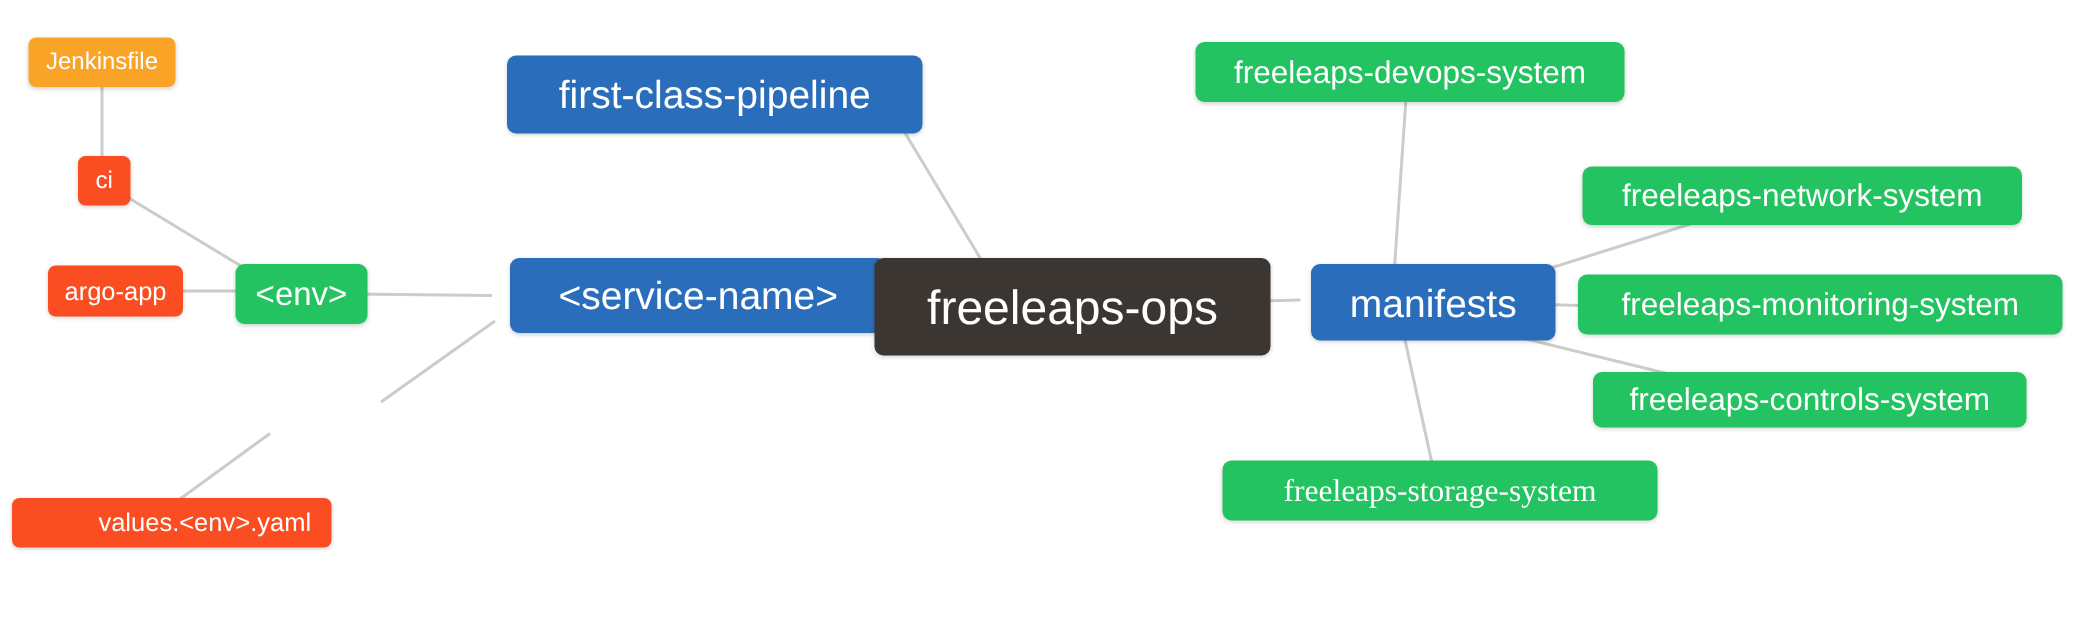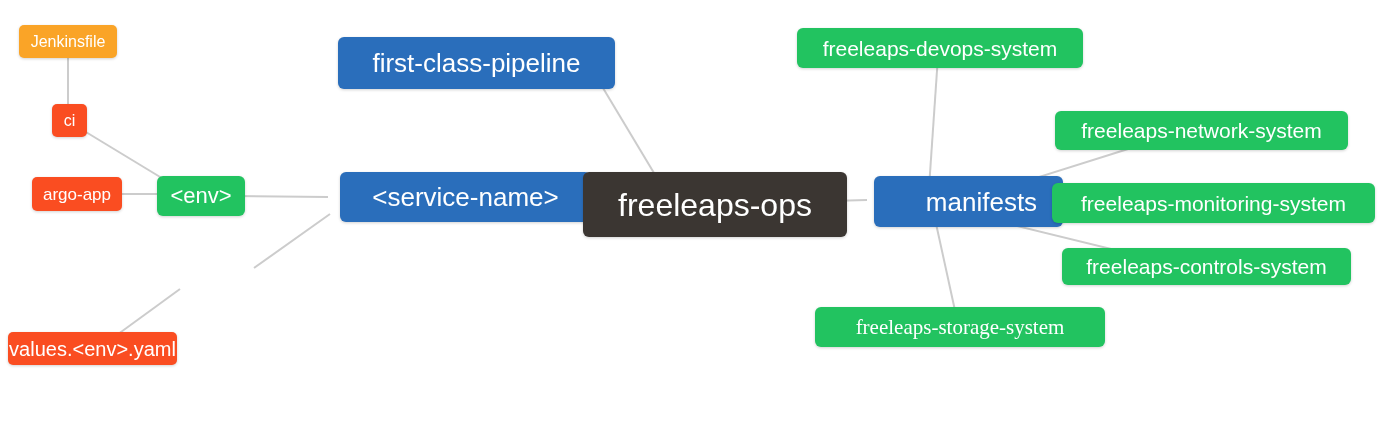--- a/index.html
+++ b/index.html
@@ -40,25 +40,25 @@
   .node.leaf   { background: var(--leaf_bg, #22C360); }
   .node.file   { background: var(--file_bg, #FA4D21); border-radius: 5px; }
   .node.amber  { background: var(--amber_bg, #FAA427); border-radius: 5px; }
 
   
   #n-jenkinsfile      { left: 19px;   top: 25px;  width: 98px;  height: 33px; font-size: 16px; }
   #n-ci               { left: 52px;   top: 104px; width: 35px;  height: 33px; font-size: 16px; }
   #n-argo-app         { left: 32px;   top: 177px; width: 90px;  height: 34px; font-size: 17px; }
   #n-env              { left: 157px;  top: 176px; width: 88px;  height: 40px; font-size: 22px; }
   #n-helm-pkg         { left: 146px;  top: 259px; width: 118px; height: 38px; font-size: 22px; }
-  #n-values-env-yaml  { left: 8px;    top: 332px; width: 169px; height: 33px; font-size: 20px; }
+  #n-values-env-yaml  { left: 8px;    top: 332px; width: 169px; height: 33px; font-size: 17px; padding-left: 44px; }
   #n-first-class-pipeline { left: 314px; top: 37px;  width: 277px; height: 52px; font-size: 26px; }
   #n-service-name     { left: 316px;  top: 172px; width: 251px; height: 50px; font-size: 26px; }
   #n-freeleaps-ops    { left: 583px;  top: 172px; width: 264px; height: 65px; font-size: 32px; }
-  #n-manifests        { left: 850px;  top: 176px; width: 163px; height: 51px; font-size: 26px; padding-left: 26px; }
+  #n-manifests        { left: 850px;  top: 176px; width: 163px; height: 51px; font-size: 26px; }
   #n-devops-system    { left: 797px;  top: 28px;  width: 286px; height: 40px; font-size: 21px; }
   #n-network-system   { left: 1055px; top: 111px; width: 293px; height: 39px; font-size: 21px; }
   #n-monitoring-system{ left: 1052px; top: 183px; width: 323px; height: 40px; font-size: 21px; }
   #n-controls-system  { left: 1062px; top: 248px; width: 289px; height: 37px; font-size: 21px; }
   #n-storage-system   { left: 815px;  top: 307px; width: 290px; height: 40px; font-size: 21px; font-family: Liberation Serif, serif; }
 </style>
 </head>
 <body>
 
 <div class="canvas">

